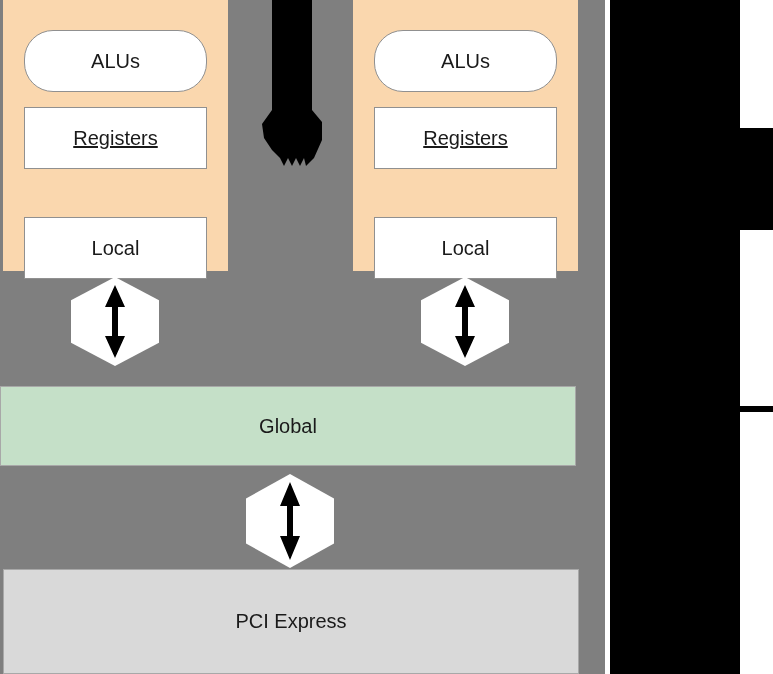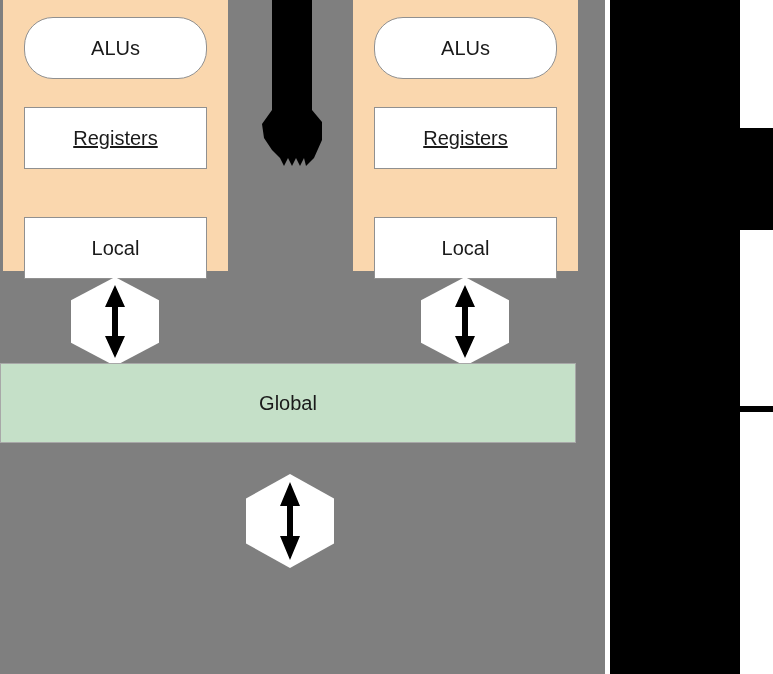--- a/index.html
+++ b/index.html
@@ -59,38 +59,38 @@
     height: 62px;
     background: #ffffff;
     border: 1px solid #909090;
     box-sizing: border-box;
     display: flex;
     align-items: center;
     justify-content: center;
     font-size: 20px;
     color: #1a1a1a;
   }
-  .box-row-0 { top: 17px; border-radius: 29px; }
+  .box-row-0 { top: 30px; border-radius: 29px; }
   .box-row-1 { top: 107px; text-decoration: underline; }
   .box-row-2 { top: 188px; margin-top: 29px; }
 
   
   .mem-bar {
     position: absolute;
     box-sizing: border-box;
     display: flex;
     align-items: center;
     justify-content: center;
     font-size: 20px;
     color: #1a1a1a;
     border: 1px solid #a8a8a8;
   }
   .bar-global {
     left: 0px;
-    top: 363px;
+    top: 386px;
     width: 576px;
     height: 80px;
     background: #c5e0c8;
   }
   .bar-pcie {
     left: 3px;
     top: 569px;
     width: 576px;
     height: 105px;
     background: #d9d9d9;
@@ -151,20 +151,21 @@
   </div>
 
   <div class="mem-bar bar-global">Global</div>
 
   <div class="connector conn-bottom">
     <svg viewBox="0 0 88 94" xmlns="http://www.w3.org/2000/svg">
       <path d="M44 8 L54 32 L47 32 L47 62 L54 62 L44 86 L34 62 L41 62 L41 32 L34 32 Z" fill="#000000"></path>
     </svg>
   </div>
 
+  <div class="mem-bar bar-pcie">PCI Express</div>
 
   <div class="pointer-artifact">
     <svg viewBox="0 0 72 180" xmlns="http://www.w3.org/2000/svg">
       <path d="M16 0 L56 0 L56 112 L66 124 L66 142 L58 160 L50 168 L48 160 L44 168 L40 160 L36 168 L32 160 L28 168 L24 160 L16 152 L8 140 L6 126 L16 112 Z" fill="#000000"></path>
     </svg>
   </div>
 
   <div class="occluder">
     <div class="occluder-notch notch-a"></div>
     <div class="occluder-notch notch-b"></div>

